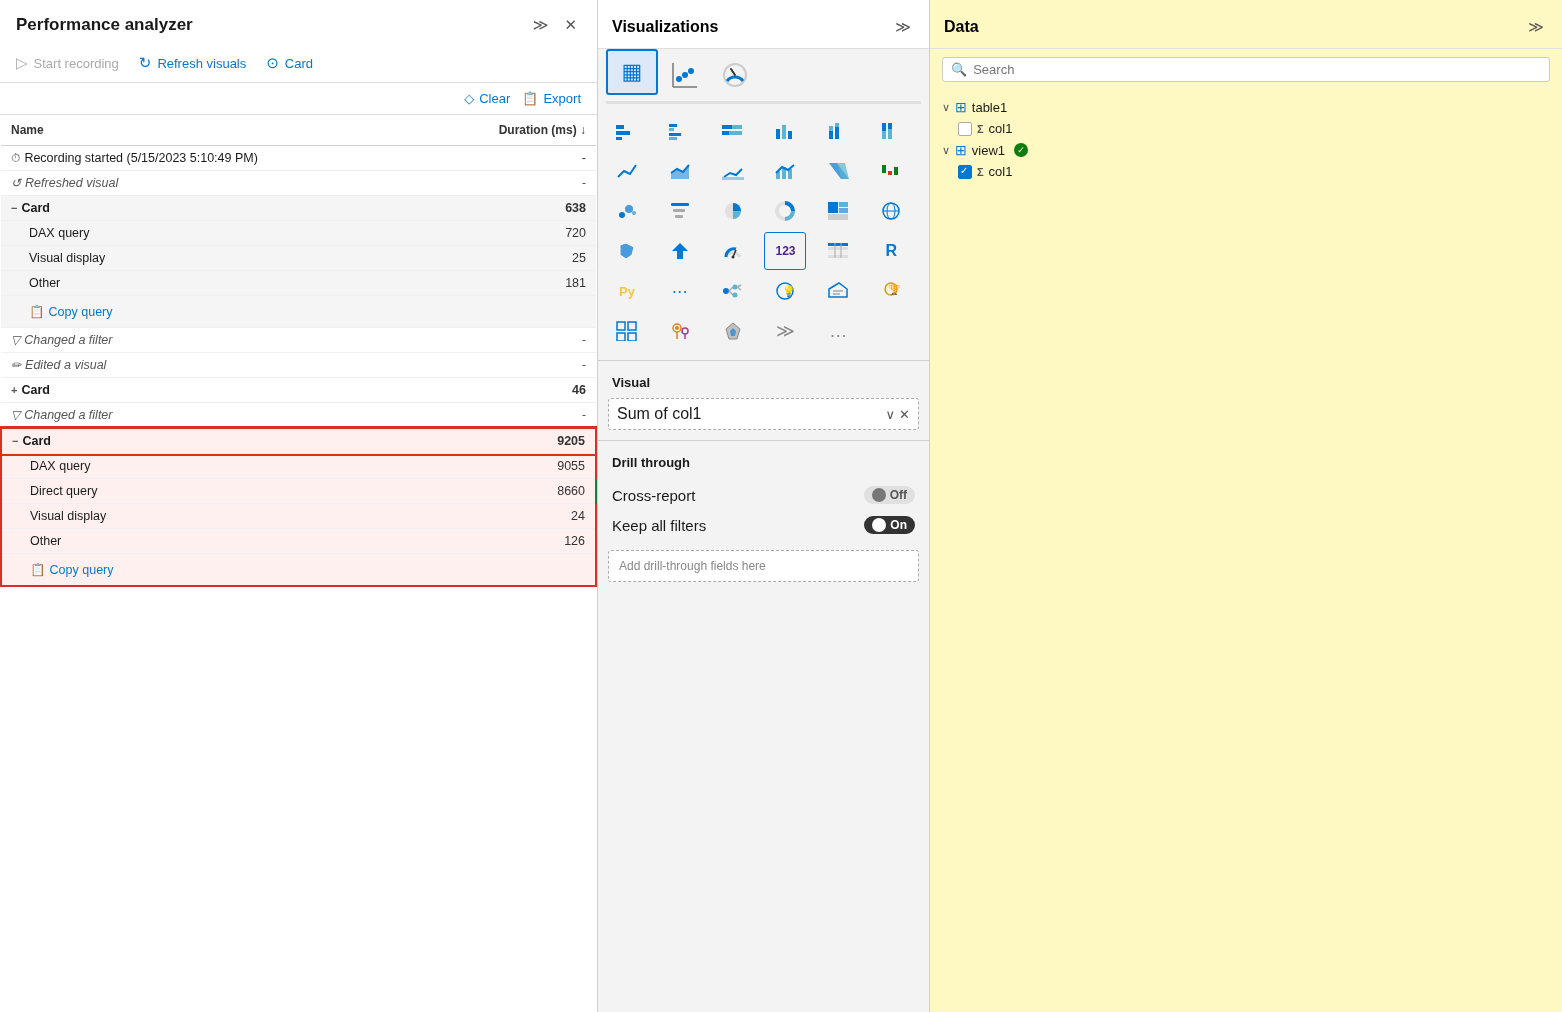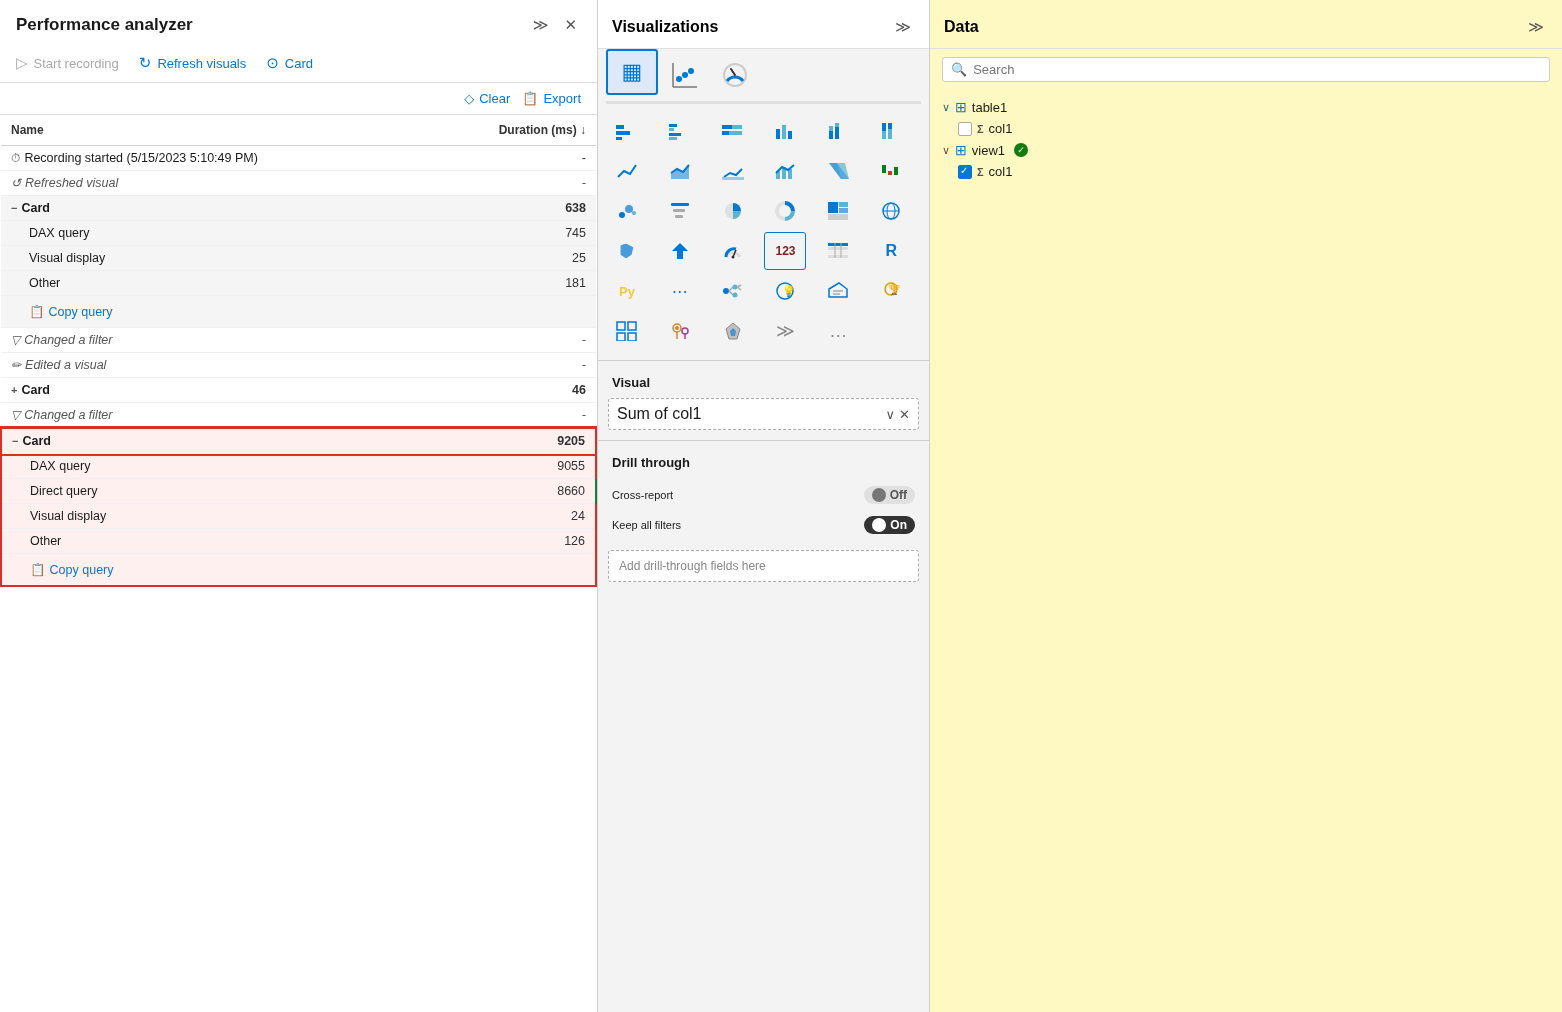--- a/index.html
+++ b/index.html
@@ -228,21 +228,21 @@
     .drill-section {
       padding: 6px 14px;
     }
     .drill-row {
       display: flex;
       align-items: center;
       justify-content: space-between;
       padding: 6px 0;
     }
     .drill-row-label {
-      font-size: 11px;
+      font-size: 15px;
       color: #1a1a1a;
     }
     .toggle {
       display: flex;
       align-items: center;
       border-radius: 12px;
       padding: 2px 8px;
       font-size: 12px;
       font-weight: 600;
       cursor: pointer;
@@ -419,21 +419,21 @@
           <td><span class="row-icon">↺</span><em>Refreshed visual</em></td>
           <td class="duration-val">-</td>
         </tr>
 
         <tr class="section-header" style="background:#f5f5f5;">
           <td><span class="expand-icon">−</span>Card</td>
           <td class="duration-val">638</td>
         </tr>
         <tr class="sub-row" style="background:#f5f5f5;">
           <td>DAX query</td>
-          <td class="duration-val">745</td>
+          <td class="duration-val">720</td>
         </tr>
         <tr class="sub-row" style="background:#f5f5f5;">
           <td>Visual display</td>
           <td class="duration-val">25</td>
         </tr>
         <tr class="sub-row" style="background:#f5f5f5;">
           <td>Other</td>
           <td class="duration-val">181</td>
         </tr>
         <tr class="copy-row sub-row" style="background:#f5f5f5;">
@@ -671,21 +671,21 @@
         </svg>
     </button>
     <button class="chart-type-btn">
       <svg width="22" height="20">
           <path d="M4 16 A8 8 0 0 1 18 16" fill="none" stroke="#ddd" stroke-width="3"></path>
           <path d="M4 16 A8 8 0 0 1 14 8" fill="none" stroke="#0078d4" stroke-width="3"></path>
           <circle cx="11" cy="16" r="1.5" fill="#333"></circle>
           <line x1="11" y1="16" x2="14" y2="9" stroke="#333" stroke-width="1.5"></line>
         </svg>
     </button>
-    <button class="chart-type-btn" style="font-size:12px; font-weight:bold; color:#7f1d1d; border:1px solid #0078d4;">123</button>
+    <button class="chart-type-btn" style="font-size:12px; font-weight:bold; color:#4c1d95; border:1px solid #0078d4;">123</button>
     <button class="chart-type-btn">
       <svg width="22" height="20">
           <rect x="1" y="2" width="20" height="3" fill="#0078d4"></rect>
           <rect x="1" y="6" width="20" height="3" fill="#ddd"></rect>
           <rect x="1" y="10" width="20" height="3" fill="#eee"></rect>
           <rect x="1" y="14" width="20" height="3" fill="#ddd"></rect>
           <line x1="8" y1="2" x2="8" y2="17" stroke="#aaa" stroke-width="1"></line>
           <line x1="14" y1="2" x2="14" y2="17" stroke="#aaa" stroke-width="1"></line>
         </svg>
     </button>

